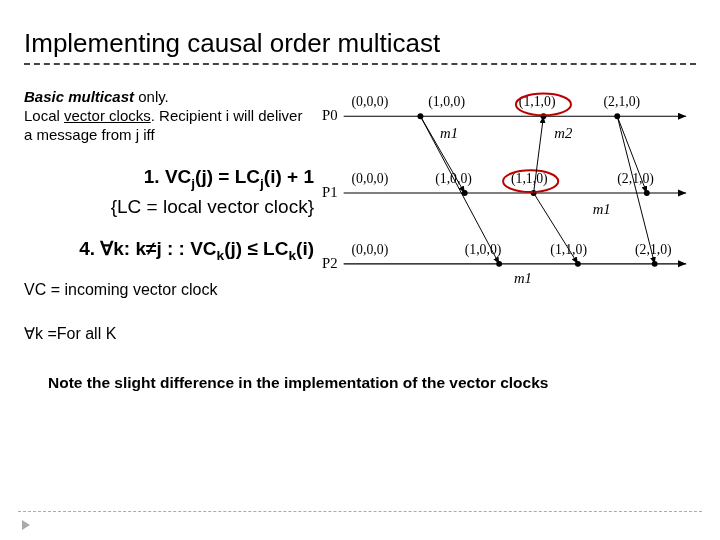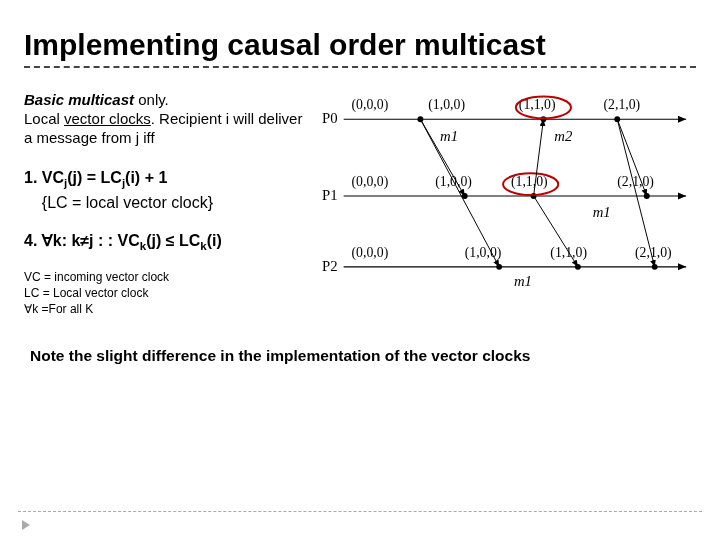--- a/index.html
+++ b/index.html
@@ -10,48 +10,48 @@
     background: #fff;
     position: relative;
     overflow: hidden;
   }
   .slide {
     padding: 28px 24px 14px 24px;
     width: 100%;
     height: 100%;
   }
   .title {
-    font-size: 30px;
-    font-weight: bold;
+    font-size: 26px;
+    font-weight: normal;
     color: #000;
     border-bottom: 2px dashed #444;
     padding-bottom: 4px;
     margin-bottom: 22px;
   }
   .content-row {
     display: flex;
     gap: 8px;
   }
   .left-col { width: 290px; }
   .right-col { flex: 1; }
   .para {
     font-size: 15px;
     line-height: 1.28;
     margin-bottom: 18px;
   }
   .para .italic { font-style: italic; font-weight: bold; }
   .para .ul { text-decoration: underline; margin-top: 13px; }
-  .rule { font-size: 16px; margin-bottom: 14px; line-height: 1.45; }
+  .rule { font-size: 19px; margin-bottom: 14px; line-height: 1.45; text-align: right; }
   .sub { vertical-align: sub; font-size: 0.72em; }
-  .defs { font-size: 12px; line-height: 1.35; margin-bottom: 26px; }
+  .defs { font-size: 16px; line-height: 1.35; margin-bottom: 26px; }
   .footnote {
     font-size: 15.5px;
     font-weight: bold;
     margin-top: 4px;
-    margin-left: 6px;
+    margin-left: 24px;
   }
   .footer-divider {
     position: absolute;
     left: 18px; right: 18px; bottom: 28px;
     border-top: 1px dashed #aaa;
   }
   .arrow-bullet {
     position: absolute;
     left: 22px;
     bottom: 10px;
@@ -86,21 +86,21 @@
       </p>
 
       <p class="rule">
         <b>
           <span>4. ∀k: k≠j : : VC</span><span class="sub">k</span><span>(j) ≤ LC</span><span class="sub">k</span><span>(i)</span>
         </b>
       </p>
 
       <p class="defs">
         <span>VC = incoming vector clock</span><br>
-        <span>LC = Local vector clock</span><br>
+        <br>
         <span>∀k =For all K</span>
       </p>
     </div>
 
     <div class="right-col">
       <svg class="diagram" viewBox="0 0 380 210">
 
         <defs>
           <marker id="arr" markerWidth="8" markerHeight="8" refX="7" refY="3" orient="auto">
             <path d="M0,0 L7,3 L0,6 Z" fill="#000"></path>

